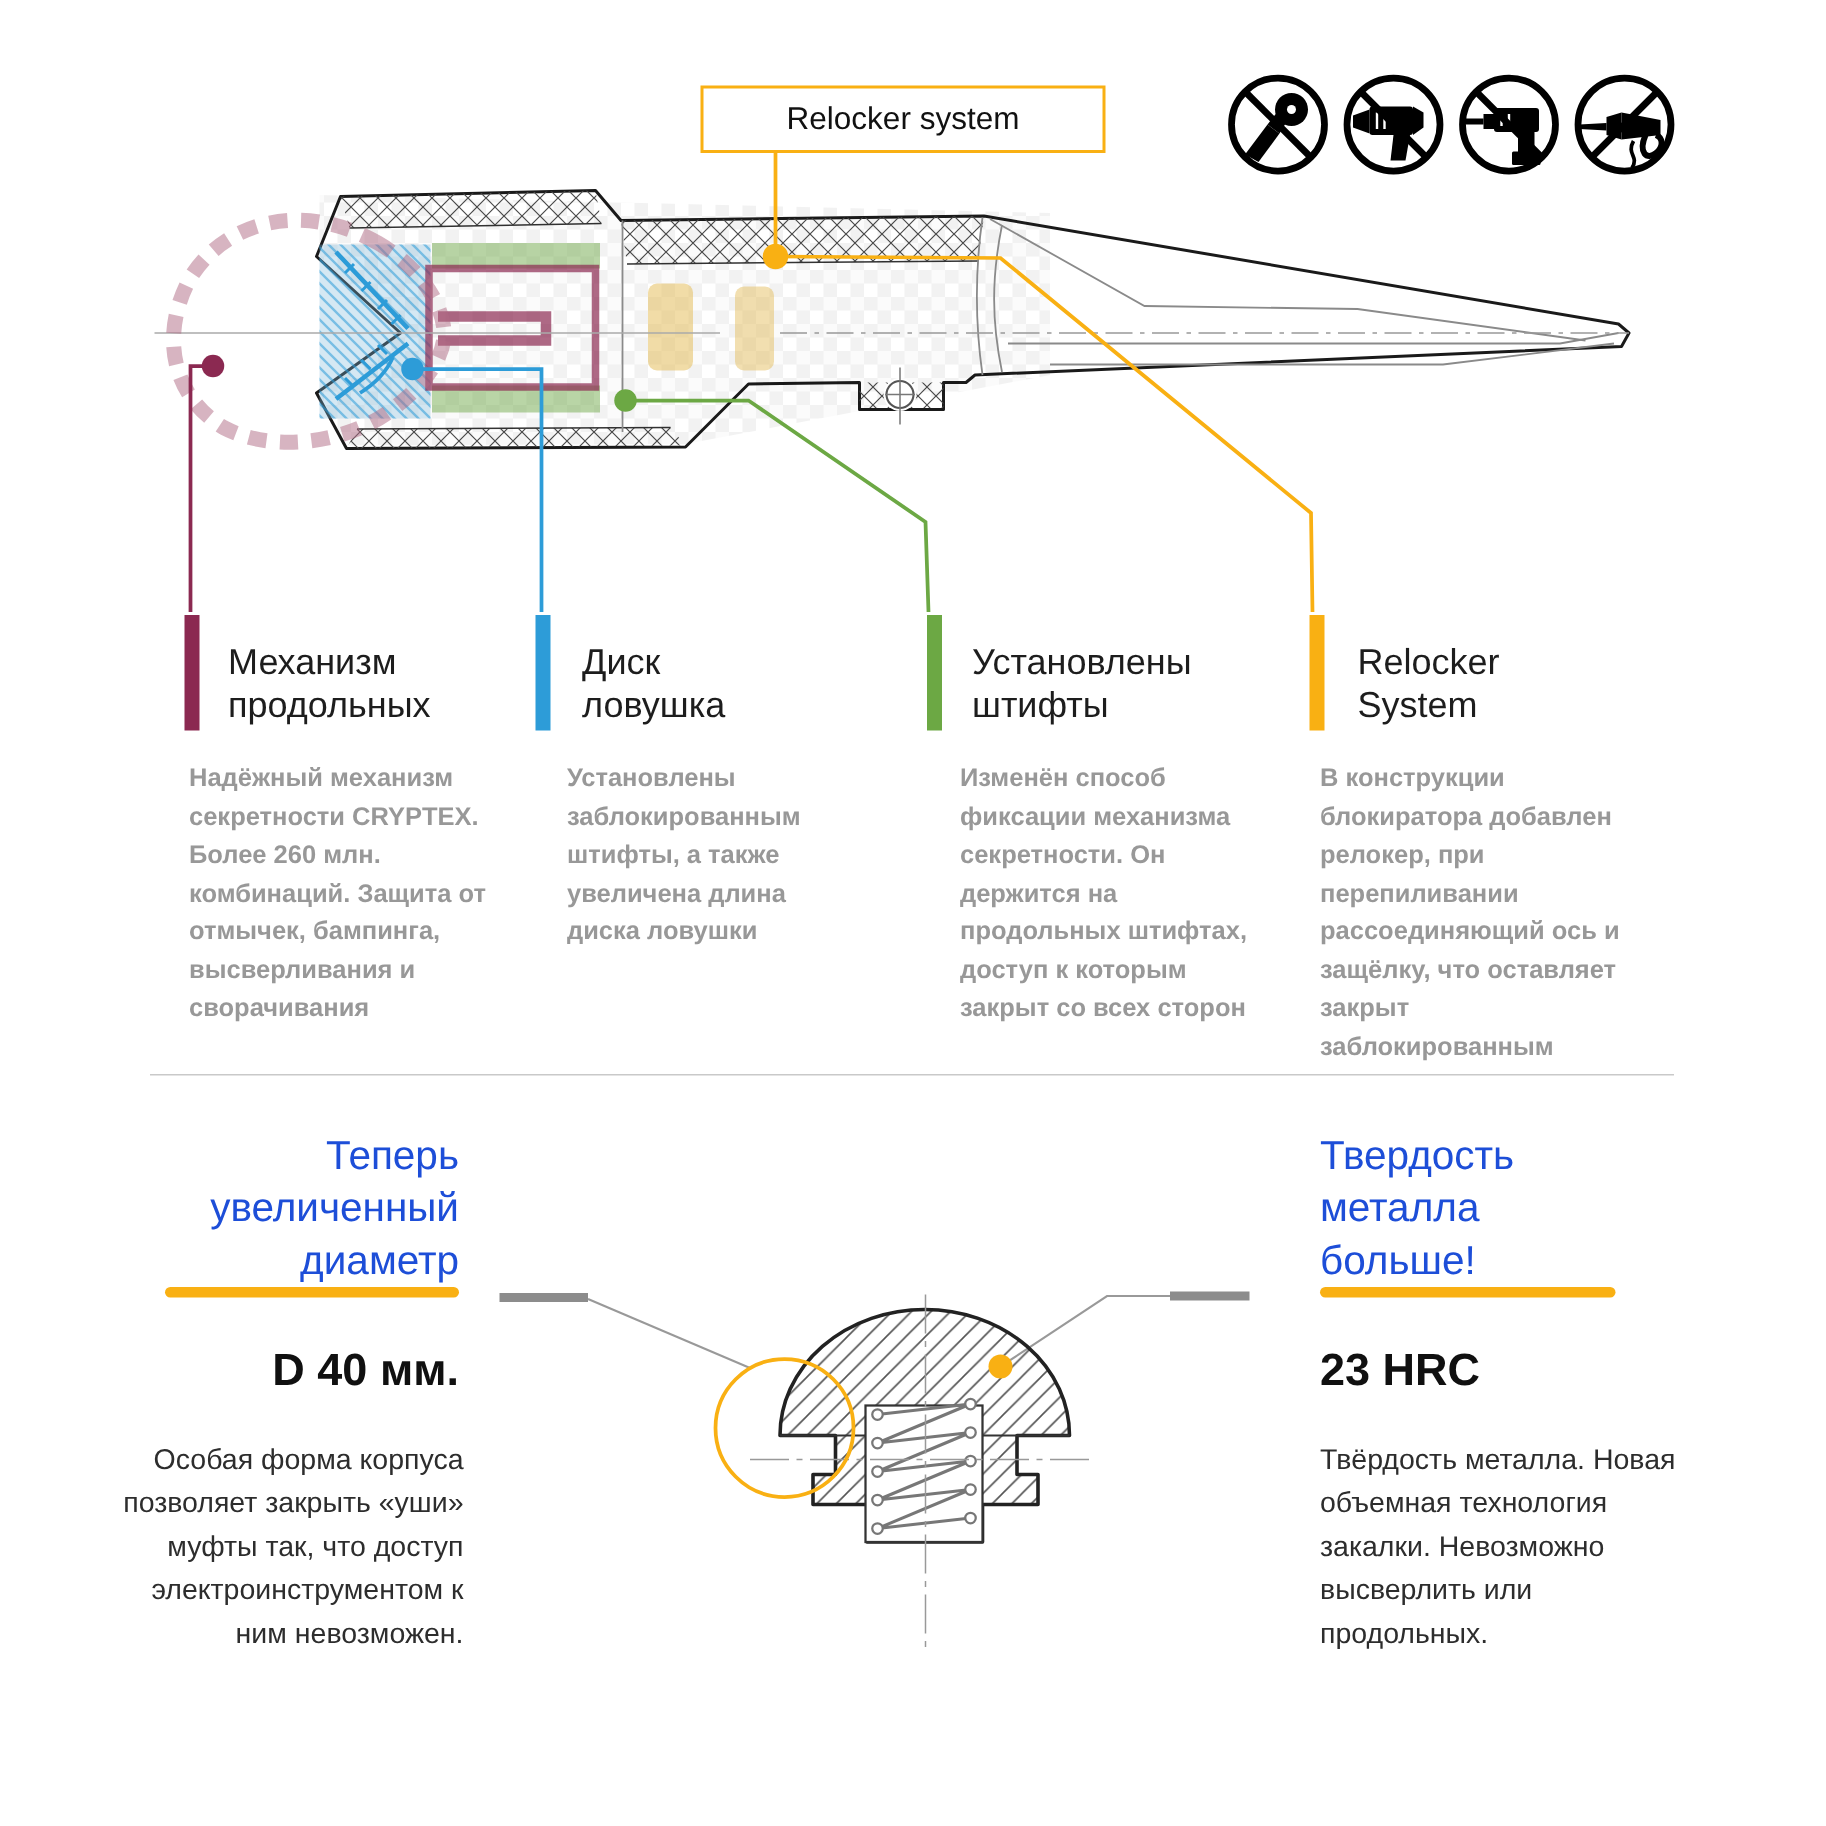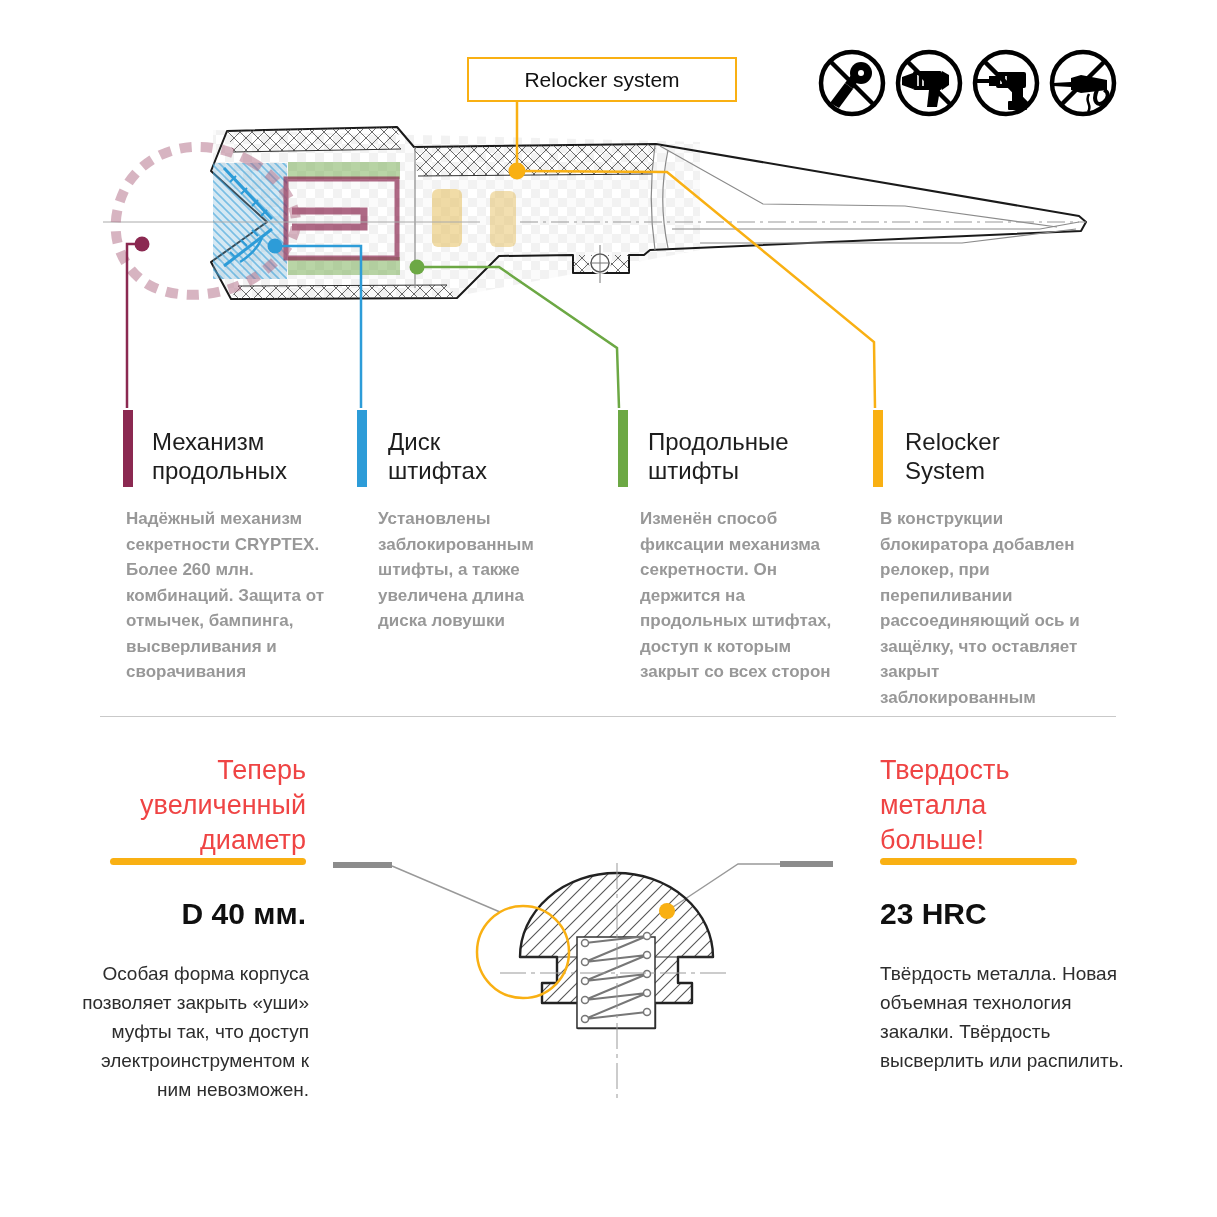--- a/index.html
+++ b/index.html
@@ -11,21 +11,21 @@
   
   .icon-row{left:814px;top:45px;display:flex;}
   .icon-row svg{display:block;}
   
   .col-bar{width:10px;height:77px;top:410px;}
   .col-head{top:427px;font-size:24px;line-height:29px;color:#1d1d1d;white-space:pre-line;}
   .col-body{top:506px;font-size:17px;line-height:25.5px;color:#989898;font-weight:bold;}
   
   .divider{left:100px;top:716px;width:1016px;height:1px;background:#c9c9c9;}
   
-  .b-head{font-size:27px;line-height:35px;color:#ef4444;white-space:pre-line;}
+  .b-head{font-size:27px;line-height:35px;color:#1d4ed8;white-space:pre-line;}
   .b-bar{height:7px;border-radius:3.5px;top:858px;}
   .b-value{font-size:30px;font-weight:bold;color:#101010;}
   .b-body{font-size:19px;line-height:29px;color:#2d2d2d;}
   .alignR{text-align:right;}
 </style>
 </head>
 <body>
 
 <svg class="abs" style="left:0;top:0" width="1217" height="500" viewBox="0 0 1217 500">
   <defs>
@@ -172,25 +172,25 @@
 </div>
 
 <div>
   <div class="abs col-bar" style="left: 123px; background: rgb(139, 41, 81);"></div>
   <div class="abs col-head" style="left:152px">Механизм
 продольных</div>
   <div class="abs col-body" style="left:126px;width:198px">Надёжный механизм секретности CRYPTEX. Более 260 млн. комбинаций. Защита от отмычек, бампинга, высверливания и сворачивания</div>
 
   <div class="abs col-bar" style="left: 357px; background: rgb(45, 156, 216);"></div>
   <div class="abs col-head" style="left:388px">Диск
-штифтах</div>
+ловушка</div>
   <div class="abs col-body" style="left:378px;width:198px">Установлены заблокированным штифты, а также увеличена длина диска ловушки</div>
 
   <div class="abs col-bar" style="left: 618px; background: rgb(108, 168, 68);"></div>
-  <div class="abs col-head" style="left:648px">Продольные
+  <div class="abs col-head" style="left:648px">Установлены
 штифты</div>
   <div class="abs col-body" style="left:640px;width:210px">Изменён способ фиксации механизма секретности. Он держится на продольных штифтах, доступ к которым закрыт со всех сторон</div>
 
   <div class="abs col-bar" style="left: 873px; background: rgb(249, 176, 19);"></div>
   <div class="abs col-head" style="left:905px">Relocker
 System</div>
   <div class="abs col-body" style="left:880px;width:212px">В конструкции блокиратора добавлен релокер, при перепиливании рассоединяющий ось и защёлку, что оставляет закрыт заблокированным</div>
 </div>
 
 <div class="abs divider"></div>
@@ -203,21 +203,21 @@
   <div class="abs b-value alignR" style="left:70px;top:897px;width:236px">D 40 мм.</div>
   <div class="abs b-body alignR" style="left:68px;top:959px;width:241px">Особая форма корпуса позволяет закрыть «уши» муфты так, что доступ электроинструментом к ним невозможен.</div>
 </div>
 
 <div>
   <div class="abs b-head" style="left:880px;top:753px;width:240px">Твердость
 металла
 больше!</div>
   <div class="abs b-bar" style="left: 880px; width: 197px; background: rgb(249, 176, 19);"></div>
   <div class="abs b-value" style="left:880px;top:897px;width:240px">23 HRC</div>
-  <div class="abs b-body" style="left:880px;top:959px;width:244px">Твёрдость металла. Новая объемная технология закалки. Твёрдость высверлить или распилить.</div>
+  <div class="abs b-body" style="left:880px;top:959px;width:244px">Твёрдость металла. Новая объемная технология закалки. Невозможно высверлить или продольных.</div>
 </div>
 
 <svg class="abs" style="left:330px;top:840px" width="520" height="275" viewBox="0 0 520 275">
   <defs>
     <pattern id="hatch2" width="13" height="13" patternUnits="userSpaceOnUse">
       <path d="M0,13 L13,0 M-3,3 L3,-3 M10,16 L16,10" stroke="#555" stroke-width="1.1" fill="none"></path>
     </pattern>
   </defs>
 
   <rect x="3" y="22" width="59" height="6" fill="#8c8c8c"></rect>

